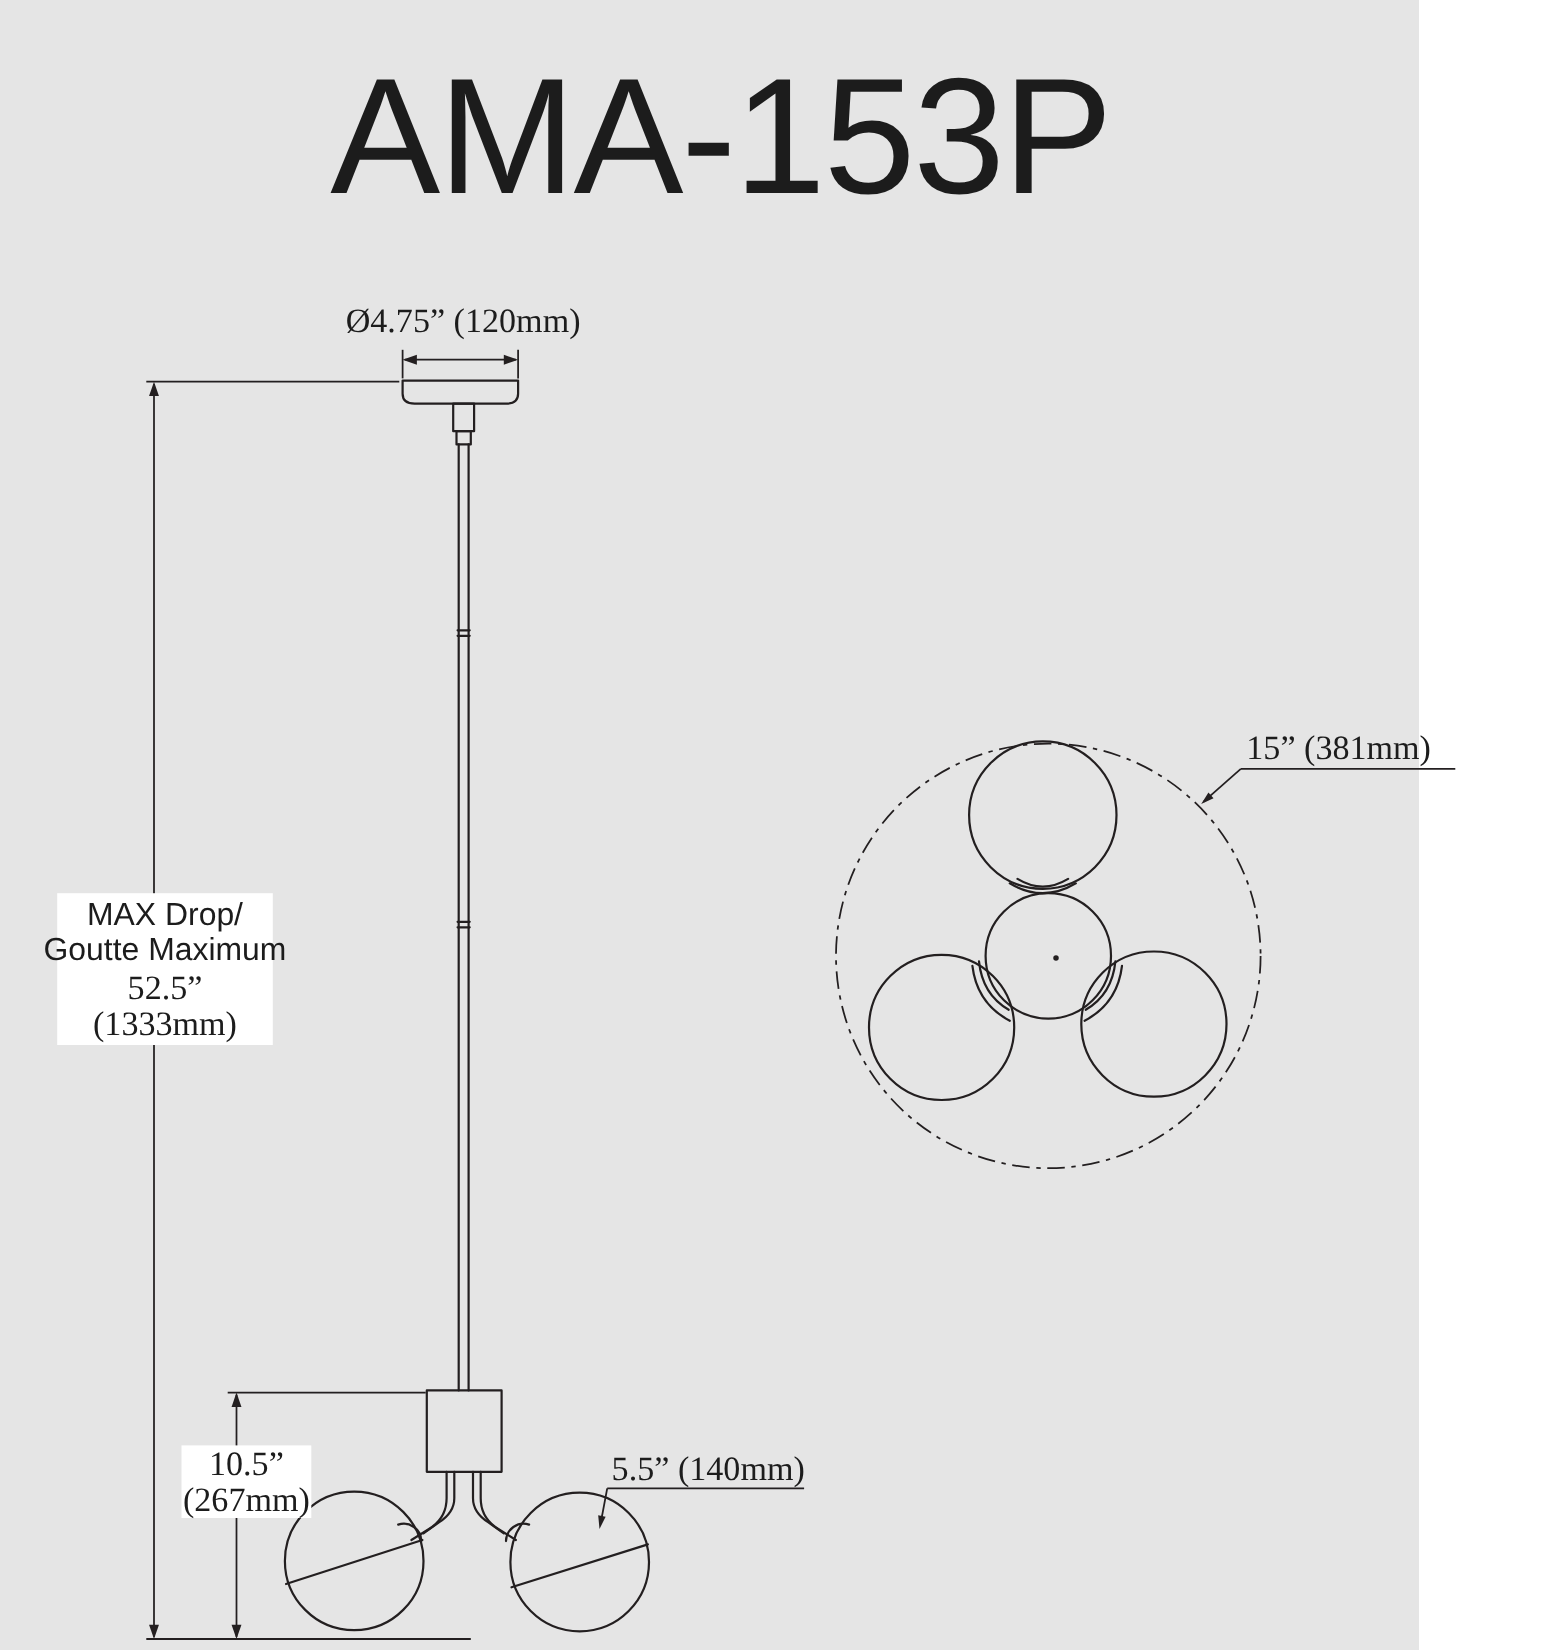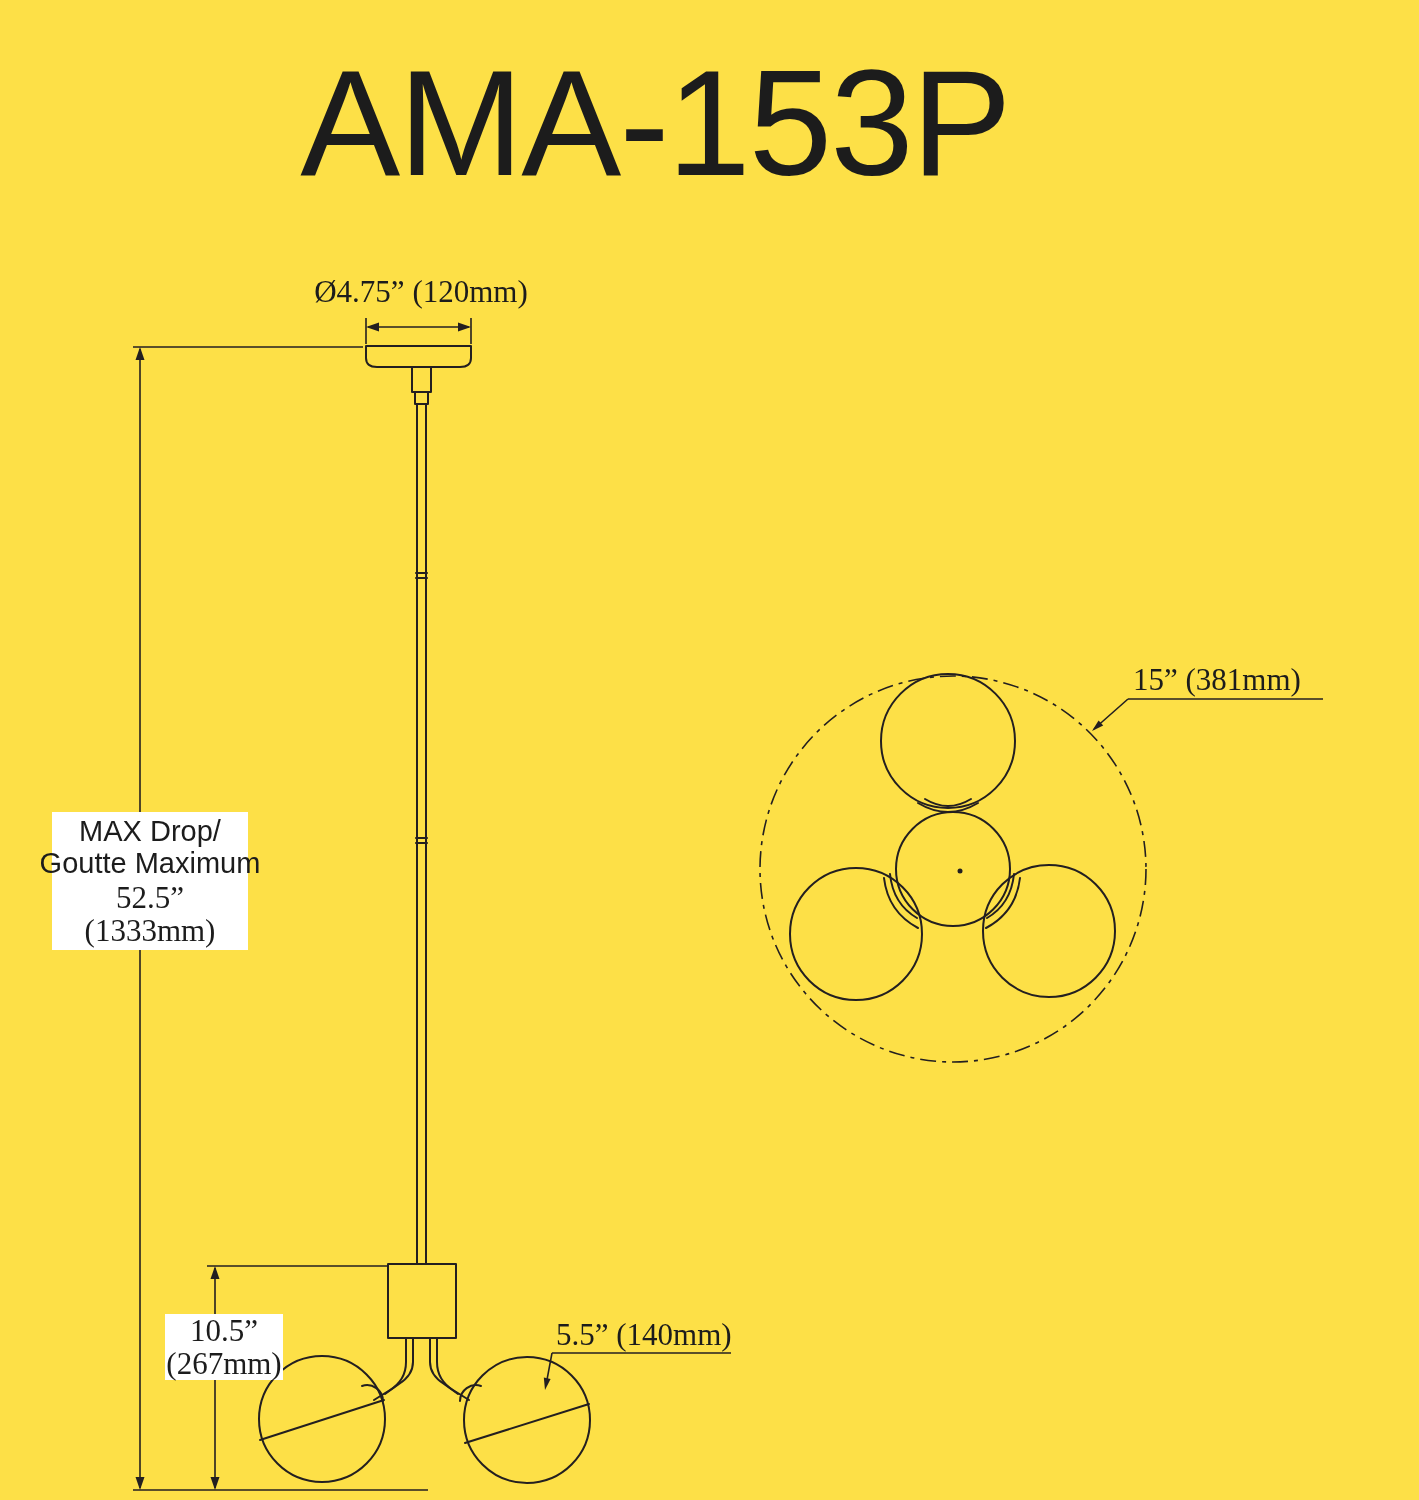--- a/index.html
+++ b/index.html
@@ -2,23 +2,23 @@
 <html><head>
 <meta charset="utf-8">
 <style>
   html, body {
     margin: 0;
     padding: 0;
     background: #ffffff;
   }
   .page {
     position: relative;
-    width: 1419px;
+    width: 1290px;
     height: 1500px;
-    background: #fde047;
+    background: #e5e5e5;
     font-family: "Liberation Sans", sans-serif;
     text-align: center;
   }
   svg { display: block; }
   .outline {
     fill: none;
     stroke: #231f20;
     stroke-width: 2;
     stroke-linecap: round;
     stroke-linejoin: round;

